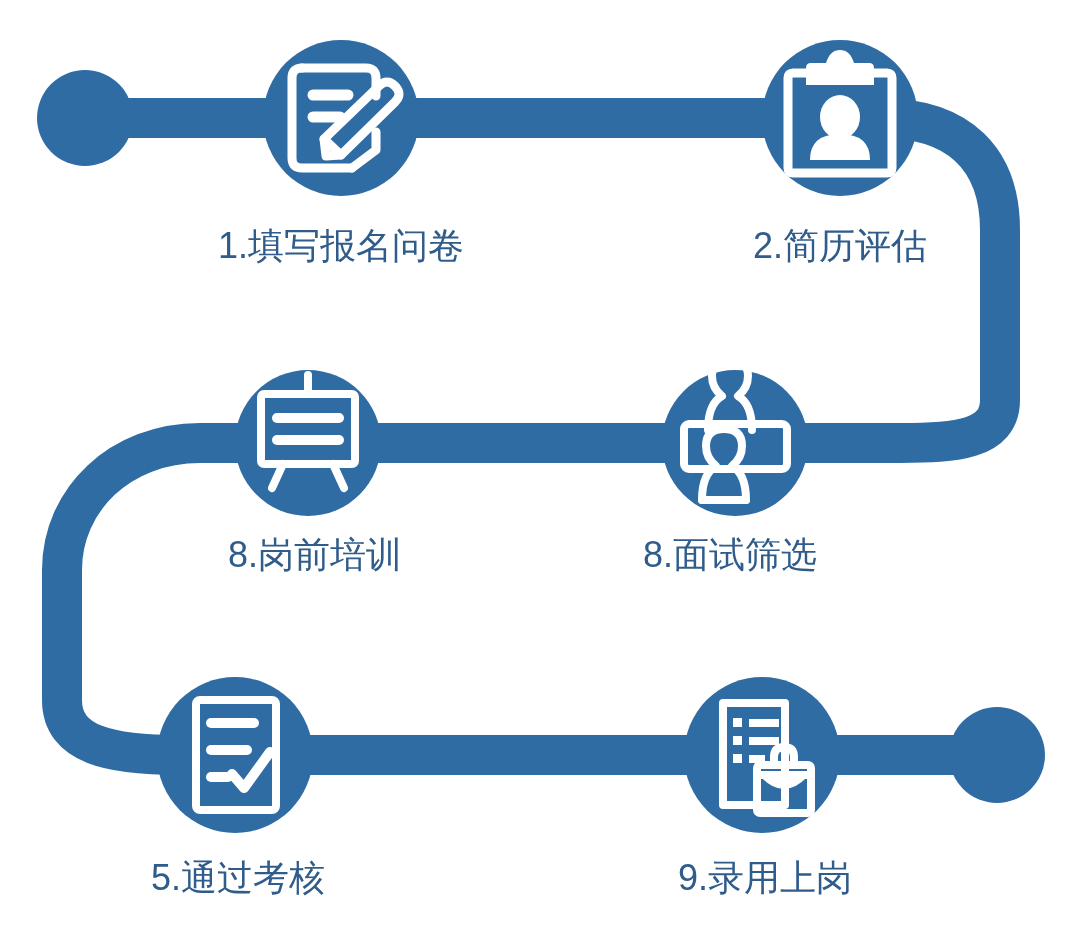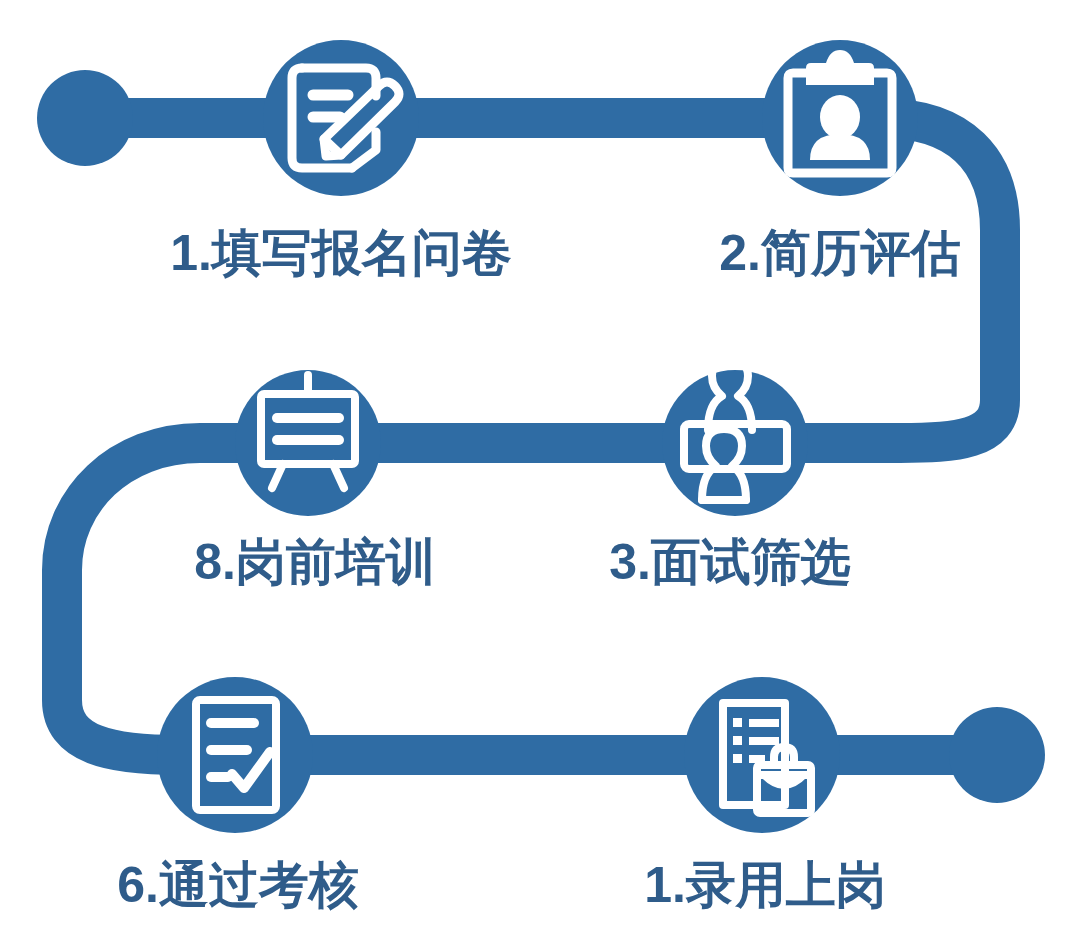--- a/index.html
+++ b/index.html
@@ -23,22 +23,22 @@
     position: absolute;
     inset: 0;
     width: 1080px;
     height: 945px;
     display: block;
   }
   .step-label {
     position: absolute;
     white-space: nowrap;
     font-family: "Liberation Sans", "DejaVu Sans", sans-serif;
-    font-weight: 700;
-    font-size: 50px;
+    font-weight: 400;
+    font-size: 36px;
     letter-spacing: 0px;
     color: #2F5C8A;
     transform: translateX(-50%);
     line-height: 1;
     pointer-events: none;
     text-align: right;
   }
 </style>
 </head>
 <body>
@@ -163,21 +163,21 @@
         <path d="M 763 775 Q 784 797 805 775" fill="#FFFFFF" stroke="#FFFFFF" stroke-width="6"></path>
       </g>
     </g>
 
   </svg>
 
   <div class="step-label" style="left:341px; top:228px;">1.填写报名问卷</div>
 
   <div class="step-label" style="left:820px; top:228px;margin-left:20px;">2.简历评估</div>
 
-  <div class="step-label" style="left:730px; top:537px;">3.面试筛选</div>
+  <div class="step-label" style="left:730px; top:537px;">8.面试筛选</div>
 
   <div class="step-label" style="left:315px; top:537px;">8.岗前培训</div>
 
-  <div class="step-label" style="left:238px; top:860px;">6.通过考核</div>
+  <div class="step-label" style="left:238px; top:860px;">5.通过考核</div>
 
-  <div class="step-label" style="left:765px; top:860px;">1.录用上岗</div>
+  <div class="step-label" style="left:765px; top:860px;">9.录用上岗</div>
 
 </div>
 
 </body></html>

